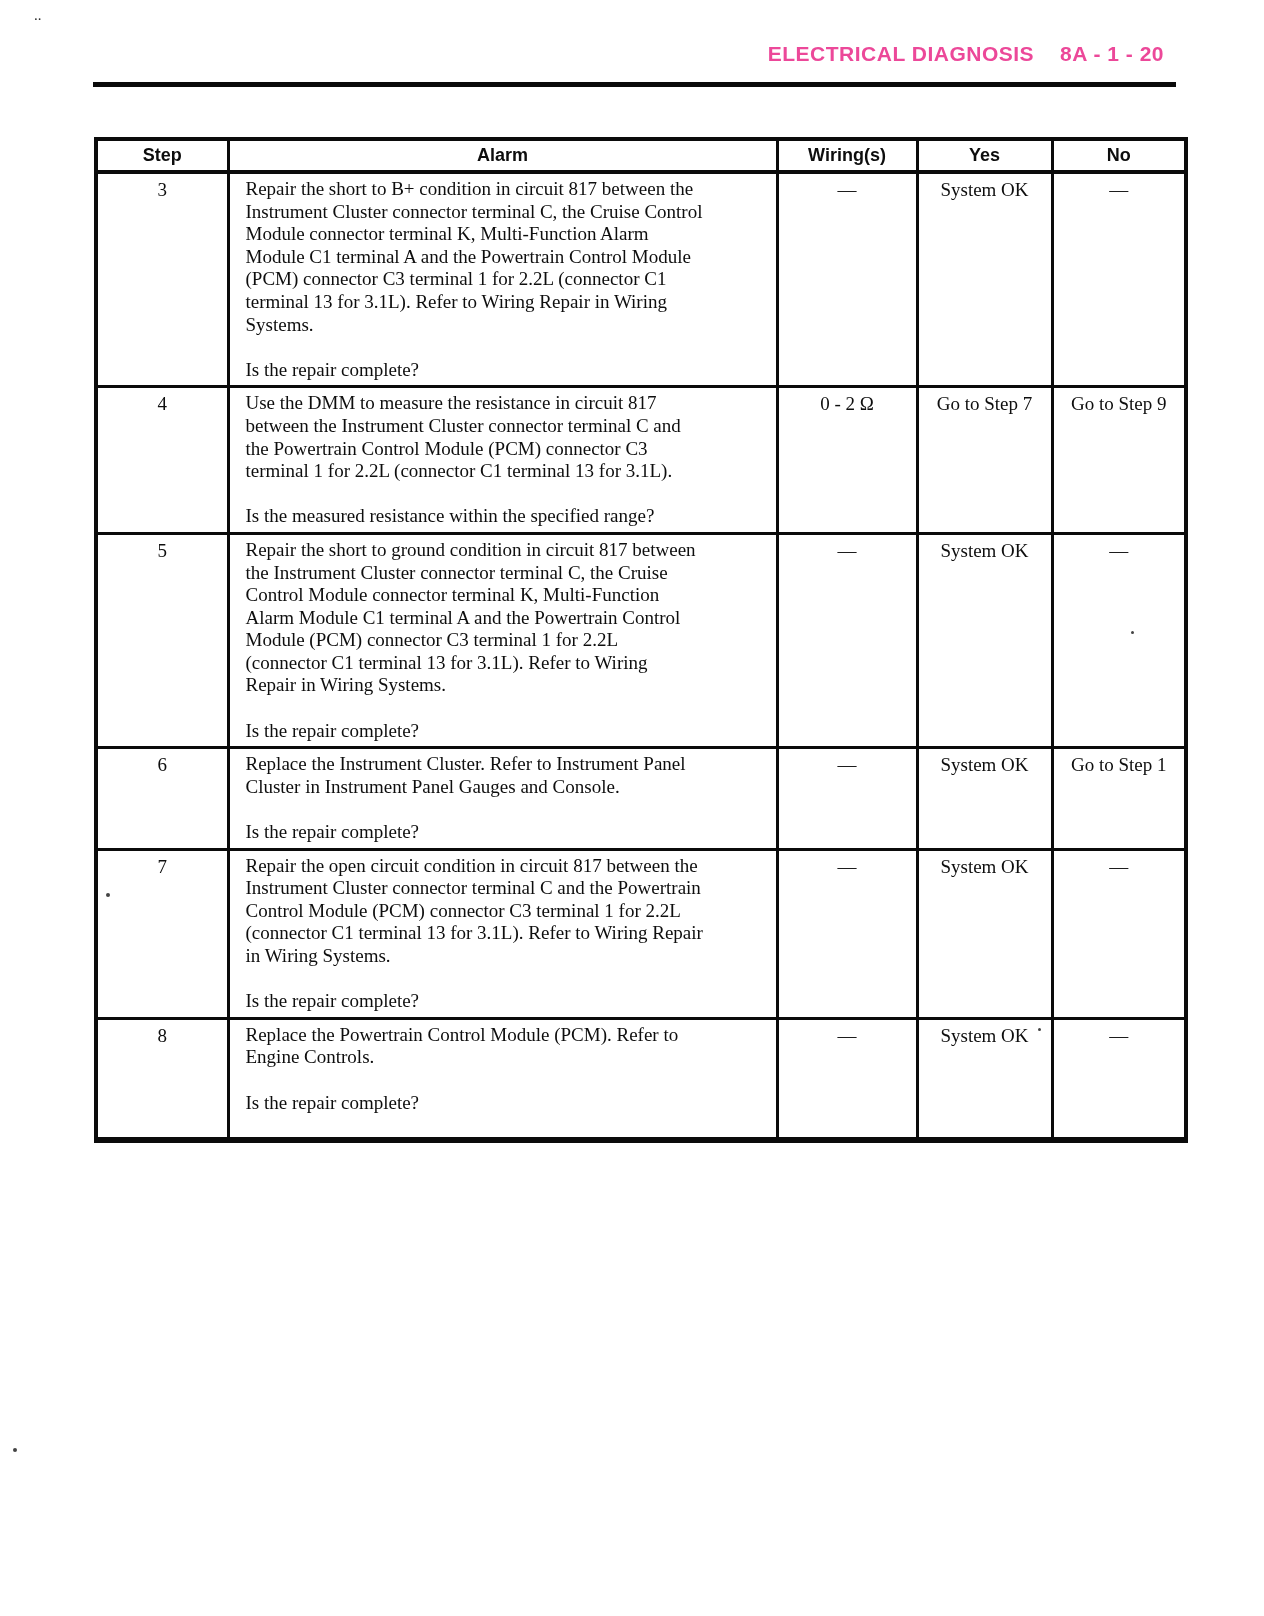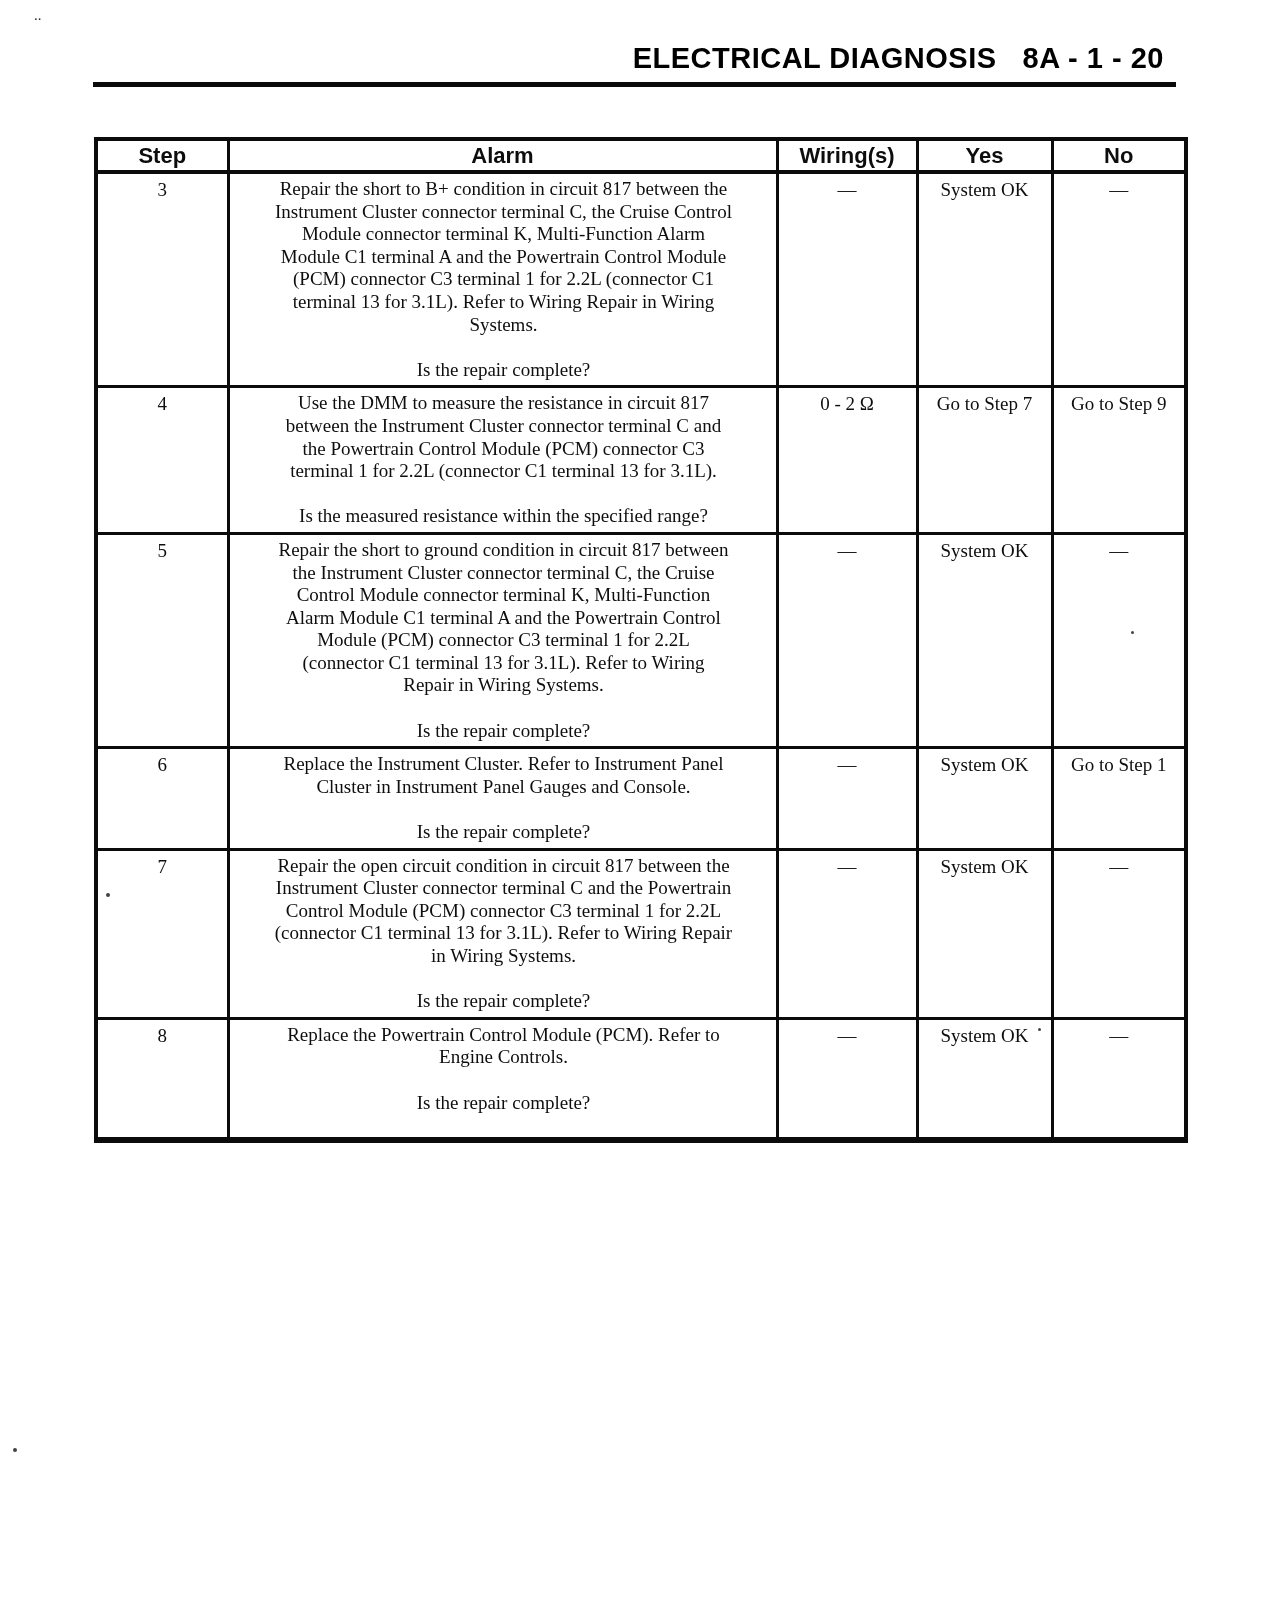--- a/index.html
+++ b/index.html
@@ -19,24 +19,24 @@
     overflow: hidden;
   }
 
   
   .page-header {
     position: absolute;
     top: 42px;
     right: 100px;
     font-family: "Liberation Sans", "DejaVu Sans", sans-serif;
     font-weight: bold;
-    font-size: 29px;
+    font-size: 21px;
     letter-spacing: 0.5px;
     white-space: nowrap;
-    color: #000000;
+    color: #ec4899;
   }
   .page-header .gap { display: inline-block; width: 26px; }
   .header-rule {
     position: absolute;
     left: 93px;
     top: 82px;
     width: 1083px;
     height: 5px;
     background: #0a0a0a;
   }
@@ -52,37 +52,37 @@
     border: 4px solid #0b0b0b;
     border-bottom-width: 6px;
   }
   table.diag th, table.diag td {
     border: 3px solid #0b0b0b;
   }
   table.diag thead tr { height: 33px; }
   table.diag th {
     font-family: "Liberation Sans", "DejaVu Sans", sans-serif;
     font-weight: bold;
-    font-size: 22px;
+    font-size: 18px;
     text-align: center;
     vertical-align: middle;
     padding: 1px 2px;
     border-bottom-width: 4px;
   }
   table.diag td {
     vertical-align: top;
     font-size: 19px;
     line-height: 22.6px;
     color: #0e0e0e;
   }
   td.step  { text-align: center; padding-top: 5px; }
   td.action{
-    padding: 4px 6px 4px 8px;
+    padding: 4px 6px 4px 16px;
     white-space: pre-line;
-    text-align: center;
+    text-align: left;
   }
   td.value, td.yes, td.no { text-align: center; padding-top: 5px; }
 
   tr.r0 { height: 203px; }
   tr.r1 { height: 143px; }
   tr.r2 { height: 204px; }
   tr.r3 { height: 98px;  }
   tr.r4 { height: 161px; }
   tr.r5 { height: 122px; }
 

